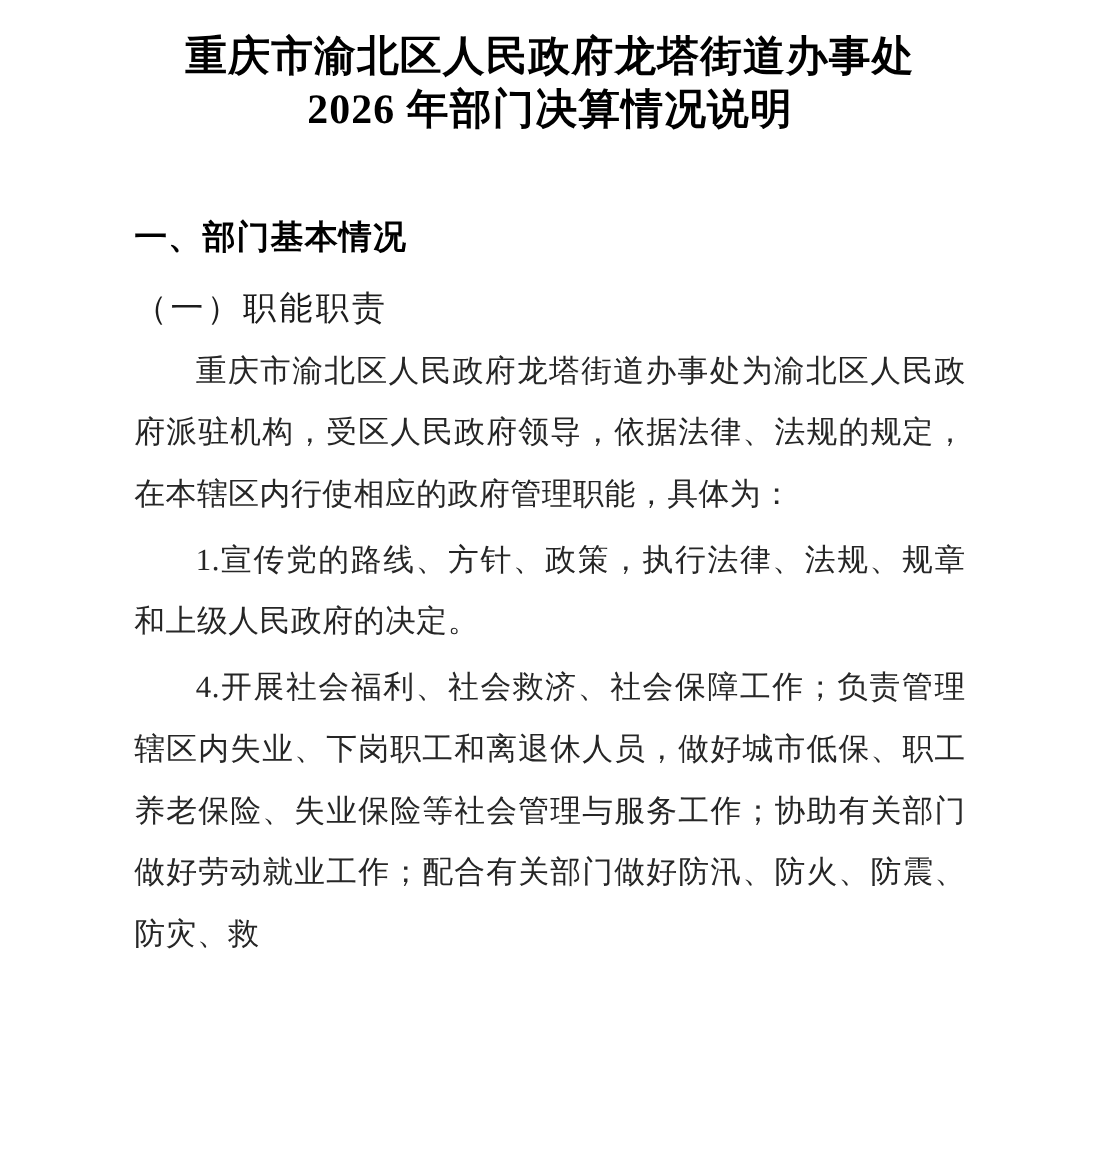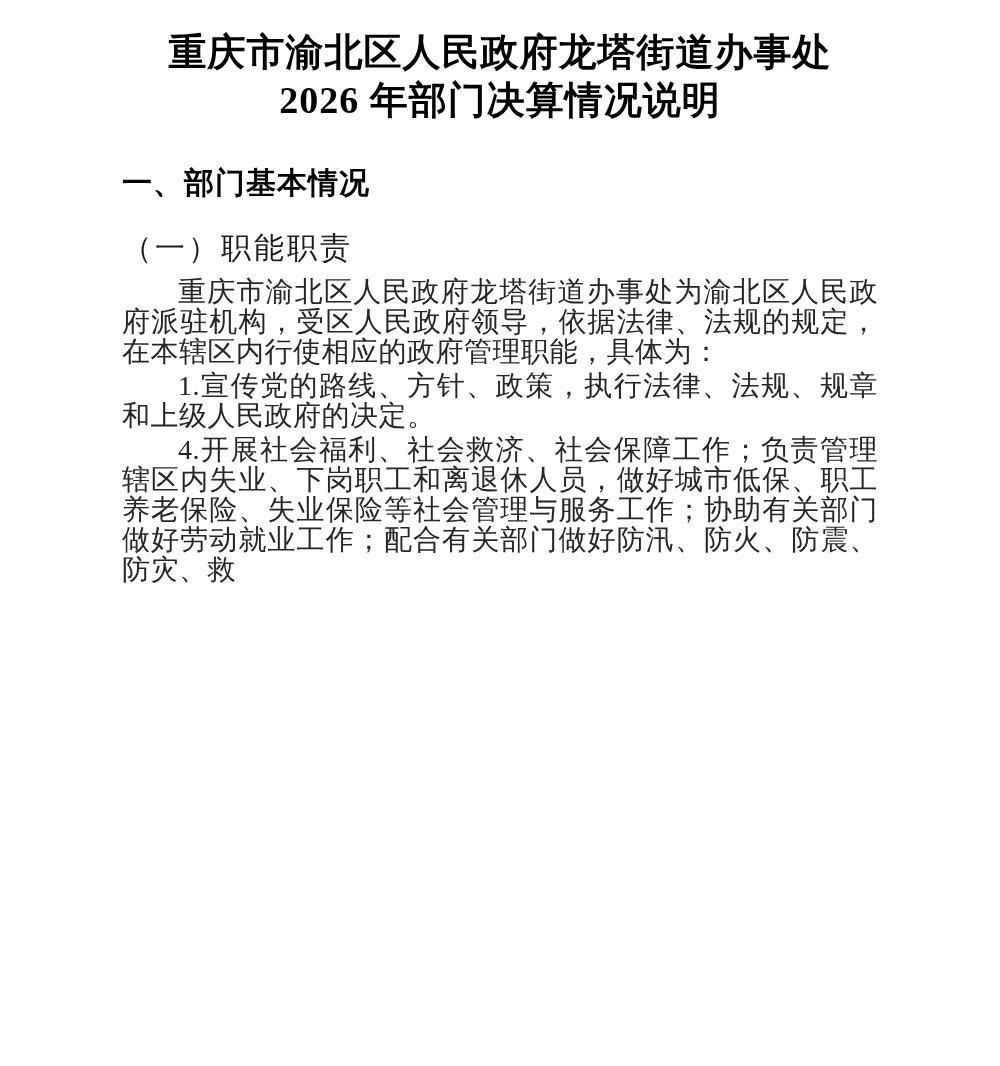--- a/index.html
+++ b/index.html
@@ -21,40 +21,40 @@
   .doc-title {
     text-align: center;
     font-weight: bold;
     font-size: 38px;
     line-height: 48px;
     color: #000000;
     letter-spacing: 1px;
     margin-top: 14px;
   }
   .section-heading {
-    margin-top: 39px;
+    margin-top: 72px;
     font-family: "Liberation Sans", "DejaVu Sans", sans-serif;
     font-weight: bold;
     font-size: 30px;
     line-height: 40px;
     color: #000000;
     letter-spacing: 1px;
   }
   .subsection-heading {
     margin-top: 23px;
     font-size: 30px;
     line-height: 44px;
     font-weight: 400;
     color: #1d1d1d;
     letter-spacing: 3px;
   }
   .content p {
     margin: 4px 0 0 0;
     font-size: 28px;
-    line-height: 30px;
+    line-height: 56px;
     text-align: justify;
     text-justify: inter-character;
     text-indent: 2em;
     letter-spacing: 0.5px;
     color: #262626;
     word-break: break-all;
     overflow-wrap: break-word;
   }
   .content p:first-child {
     margin-top: 7px;

